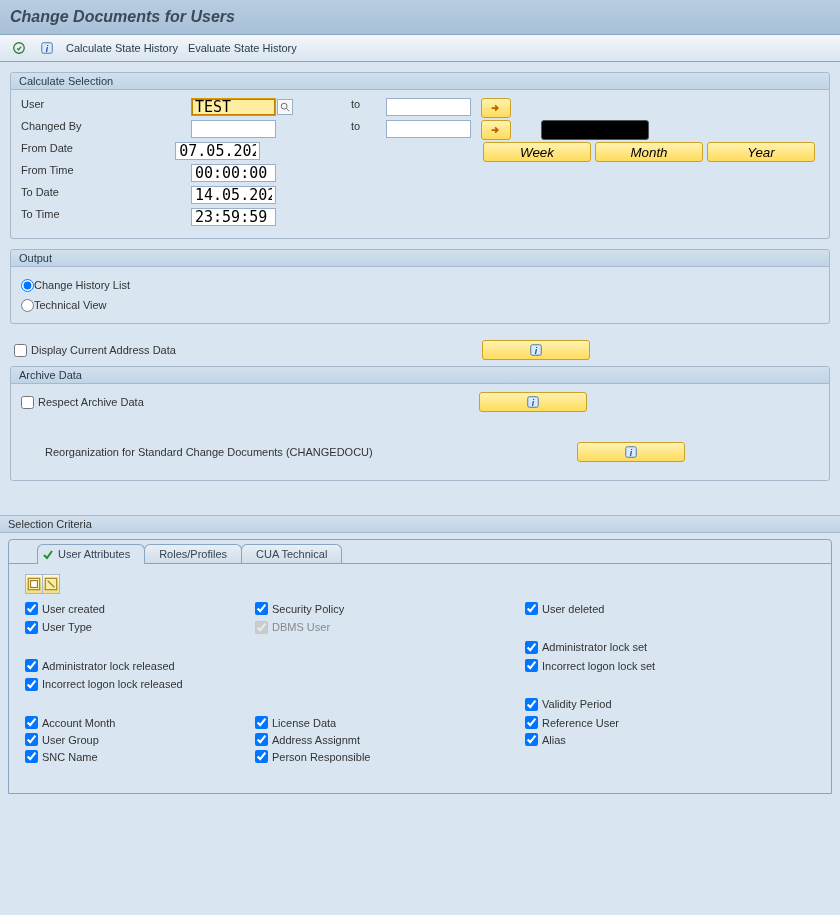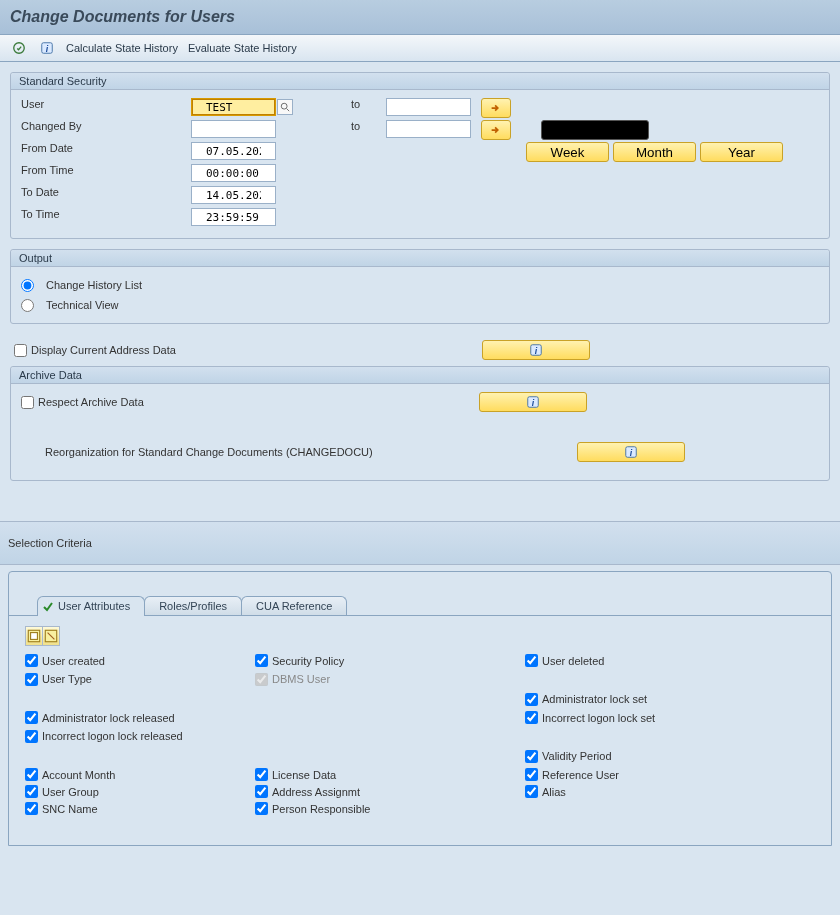--- a/index.html
+++ b/index.html
@@ -75,22 +75,22 @@
 .col-input { width: 120px; position: relative; }
 .col-to { width: 75px; text-align: left; padding-left: 40px; }
 .col-input2 { width: 95px; }
 .col-btn { width: 60px; display:flex; }
 input.field {
   width: 85px;
   height: 18px;
   border: 1px solid #9ab0c8;
   background: #fff;
   font-family: 'Lucida Console', monospace;
-  font-size: 11px;
-  padding: 0 14px;
+  font-size: 15px;
+  padding: 0 3px;
 }
 input.field.highlight {
   background: #ffeea0;
   border: 1px solid #d89a00;
   box-shadow: 0 0 0 1px #c08000 inset;
 }
 .f4-helper {
   position: absolute;
   left: 86px;
   top: 1px;
@@ -108,41 +108,41 @@
   display: inline-flex;
   align-items: center;
   justify-content: center;
   height: 20px;
   background: linear-gradient(to bottom, #fff2b0, #ffdc5e);
   border: 1px solid #c9a227;
   border-radius: 3px;
   cursor: pointer;
 }
 .yellow-btn.small { width: 30px; }
-.yellow-btn.range { width: 83px; margin-right:4px;}
+.yellow-btn.range { width: 108px; margin-right:4px;font-style:italic;}
 .yellow-btn.info { width: 108px; }
 .yellow-btn svg { width: 14px; height: 14px; }
 .black-box {
   width: 108px;
   height: 20px;
   background: #000;
   border: 1px solid #555;
   border-radius: 3px;
 }
-.radio-row { display:flex; align-items:center; gap:12px; height:20px; }
+.radio-row { display:flex; align-items:center; gap:0; height:20px; }
 .radio-row input { margin:0; }
 .indent-row { display:flex; align-items:center;gap:8px; }
 .indent-left { width: 460px; display:flex; align-items:center; }
 .msg-text { padding: 18px 0 10px 24px; }
 .section-hdr {
   background: linear-gradient(to bottom, #d2e0ee, #c0d4e6);
   border-top: 1px solid #a8b8cc;
   border-bottom: 1px solid #a8b8cc;
-  padding: 15px 8px;
-  margin-top: 20px;
+  padding: 2px 8px;
+  margin-top: 14px;
 }
 .tabstrip {
   border: 1px solid #8aa5c0;
   border-radius: 4px 4px 0 0;
   background: #d9e5f0;
   margin: 6px 8px 6px 8px;
 }
 .tabs {
   display:flex;
   padding: 4px 12px 0 28px;
@@ -150,21 +150,20 @@
 }
 .tab {
   padding: 3px 14px;
   border: 1px solid #8aa5c0;
   border-bottom: none;
   background: linear-gradient(to bottom, #e8eff6, #d0dde8);
   border-radius: 6px 6px 0 0;
   margin-right: -1px;
   color: #345;
   cursor:pointer;
-  margin-top:20px;
 }
 .tab.active {
   background:#d9e5f0;
   position:relative;
   z-index:2;
   padding-bottom:4px;
   margin-bottom:-1px;
 }
 .tab-body {
   border-top:1px solid #8aa5c0;
@@ -207,21 +206,21 @@
         <text x="8" y="12" text-anchor="middle" font-size="10" font-weight="bold" font-style="italic" fill="#1a4a9a">i</text>
       </svg>
   </button>
   <span class="link">Calculate State History</span>
   <span class="link">Evaluate State History</span>
 </div>
 
 <div class="main-content">
 
   <div class="groupbox">
-    <div class="groupbox-title">Standard Security</div>
+    <div class="groupbox-title">Calculate Selection</div>
     <div class="groupbox-body">
       <div class="row">
         <div class="col-label">User</div>
         <div class="col-input">
           <input class="field highlight" value="TEST" style="">
           <span class="f4-helper">
             <svg viewBox="0 0 12 12">
                 <circle cx="5" cy="5" r="3.5" fill="none" stroke="#555"></circle>
                 <line x1="8" y1="8" x2="11" y2="11" stroke="#555"></line>
               </svg>
@@ -338,21 +337,21 @@
 
 <div class="tabstrip">
   <div class="tabs">
     <div class="tab active" style="position:relative;">
        <svg class="tick-icon" style="left:4px" viewBox="0 0 12 12">
           <path d="M2 6l3 3 5-7" stroke="#2a8a2a" stroke-width="2" fill="none"></path>
         </svg>
        <span style="margin-left:6px">User Attributes</span>
     </div>
     <div class="tab">Roles/Profiles</div>
-    <div class="tab">CUA Reference</div>
+    <div class="tab">CUA Technical</div>
   </div>
   <div class="tab-body">
     <div class="toolbar-icons">
       <button class="tiny-icon-btn">
         <svg viewBox="0 0 14 14">
             <rect x="2" y="2" width="10" height="10" fill="#f8f0a0" stroke="#a08020"></rect>
             <rect x="4" y="4" width="6" height="6" fill="#fff" stroke="#a08020"></rect>
           </svg>
       </button>
       <button class="tiny-icon-btn">

